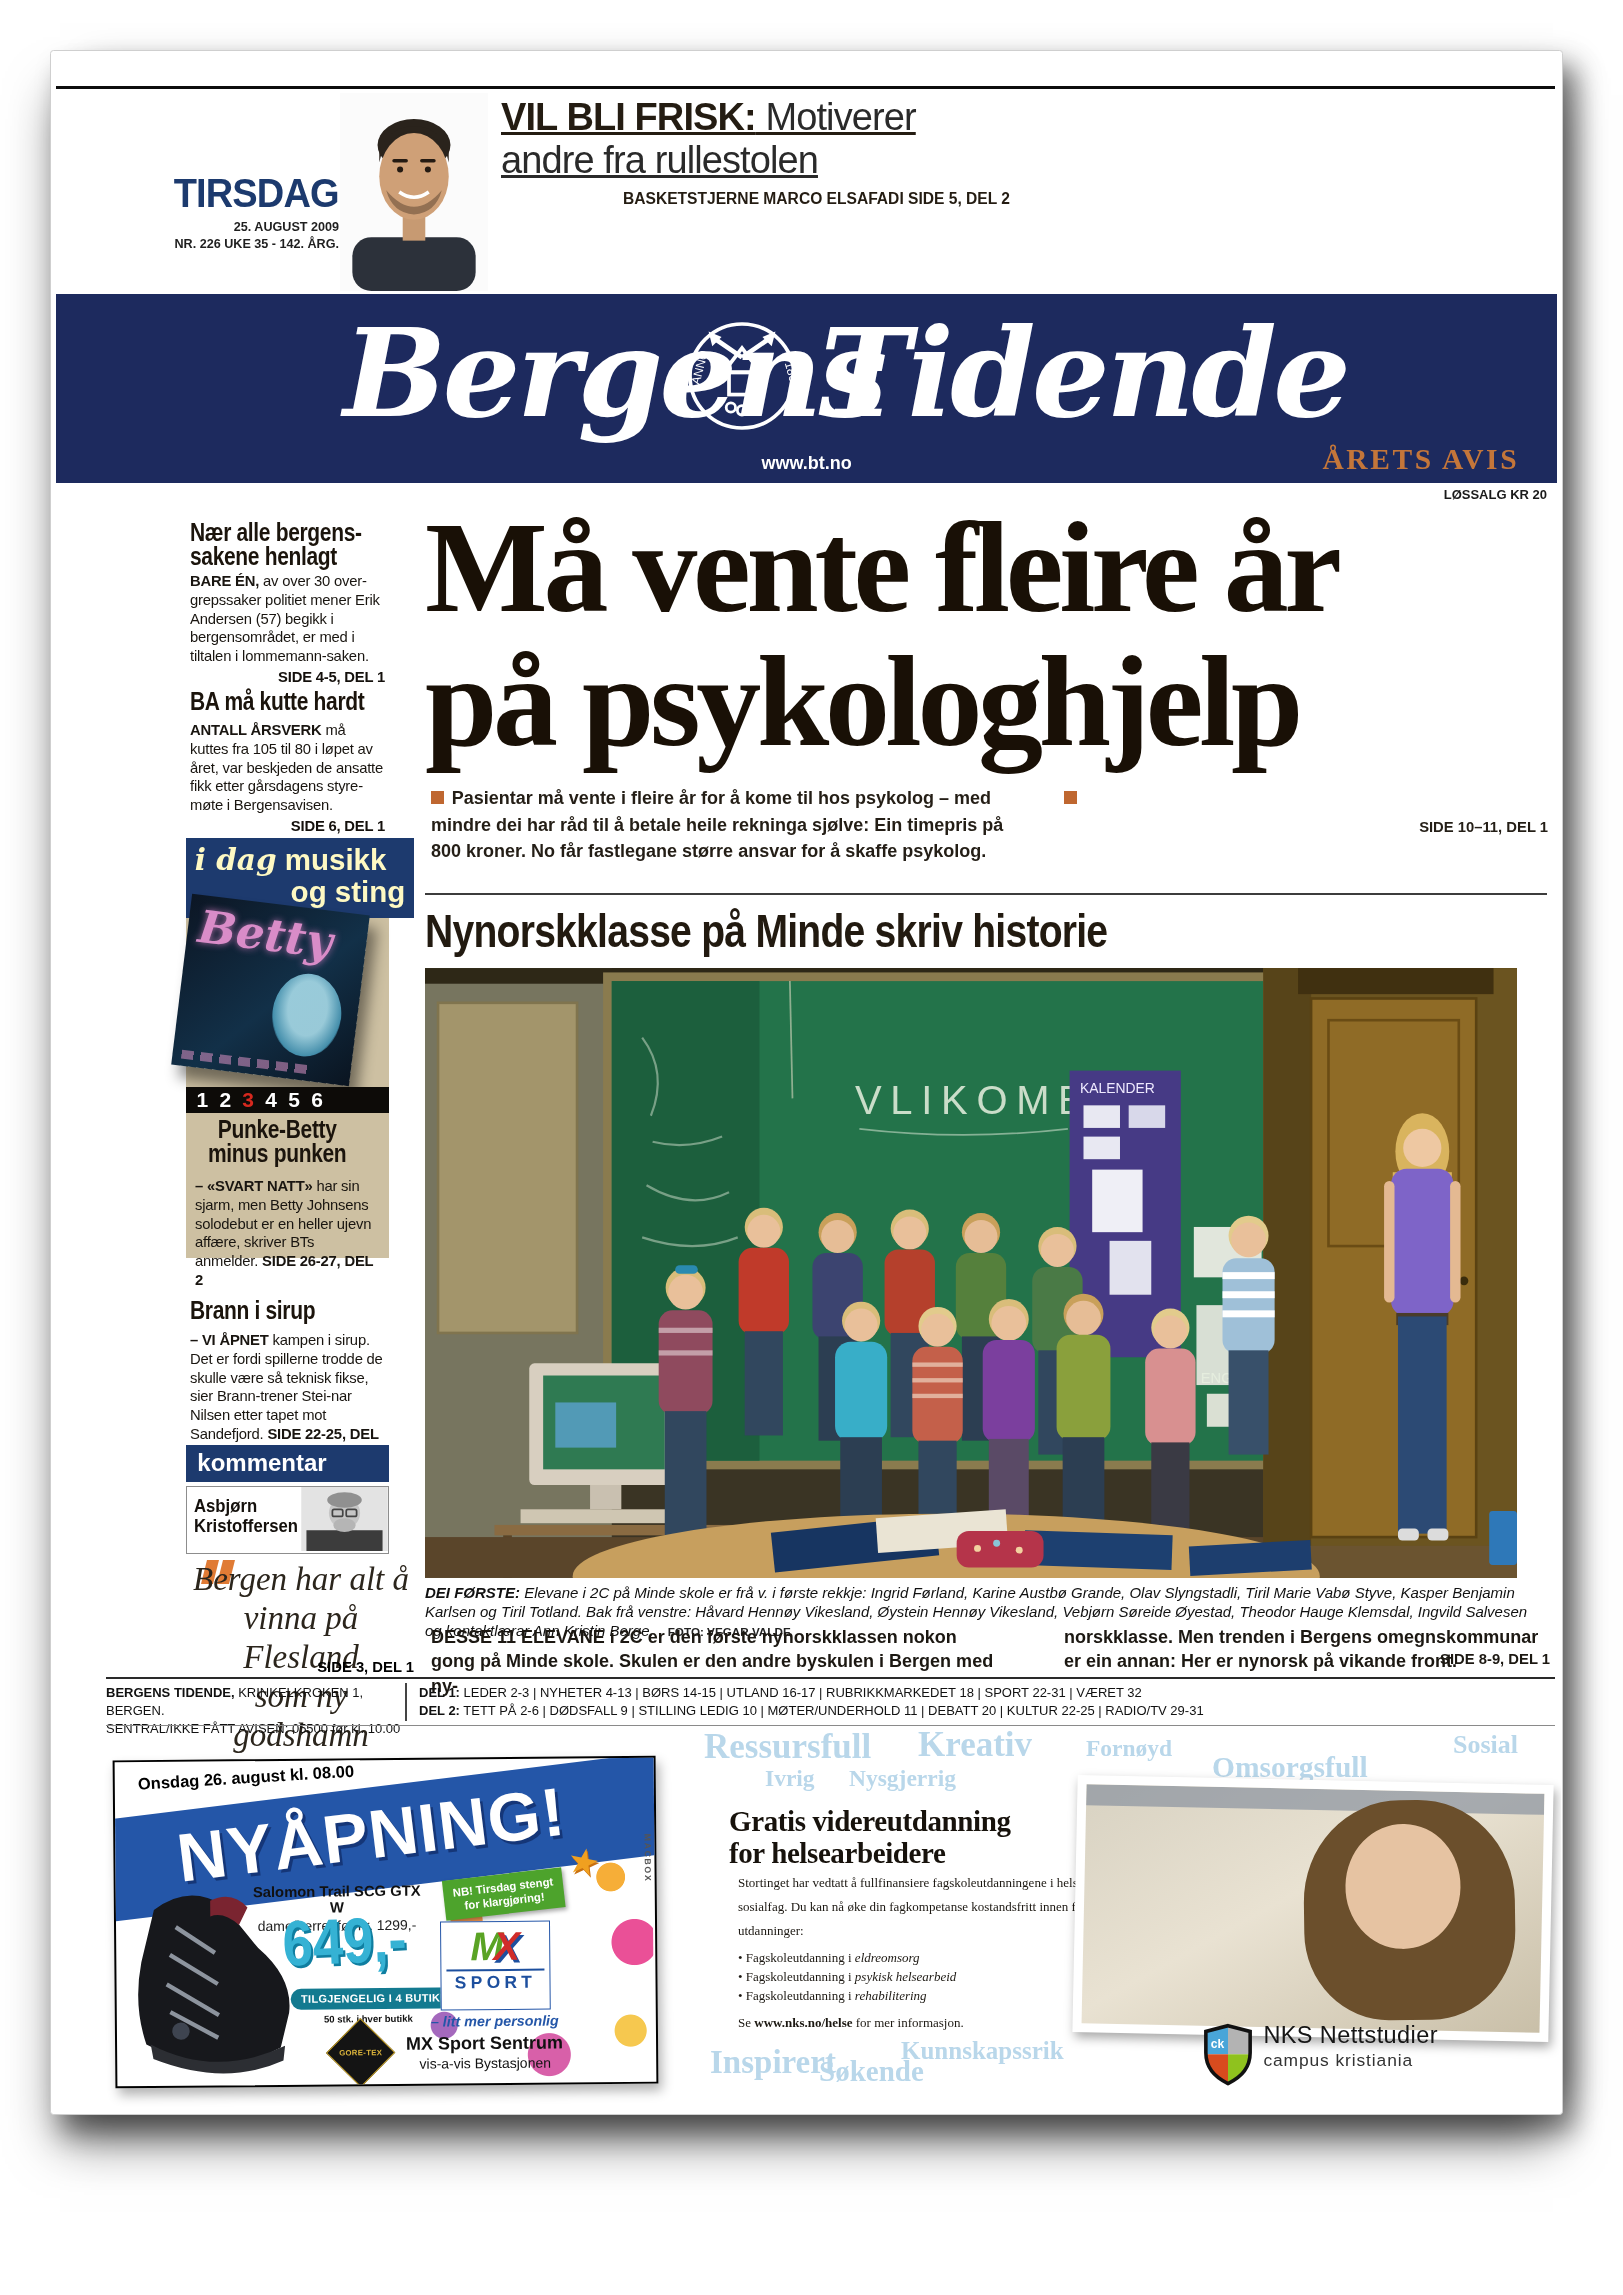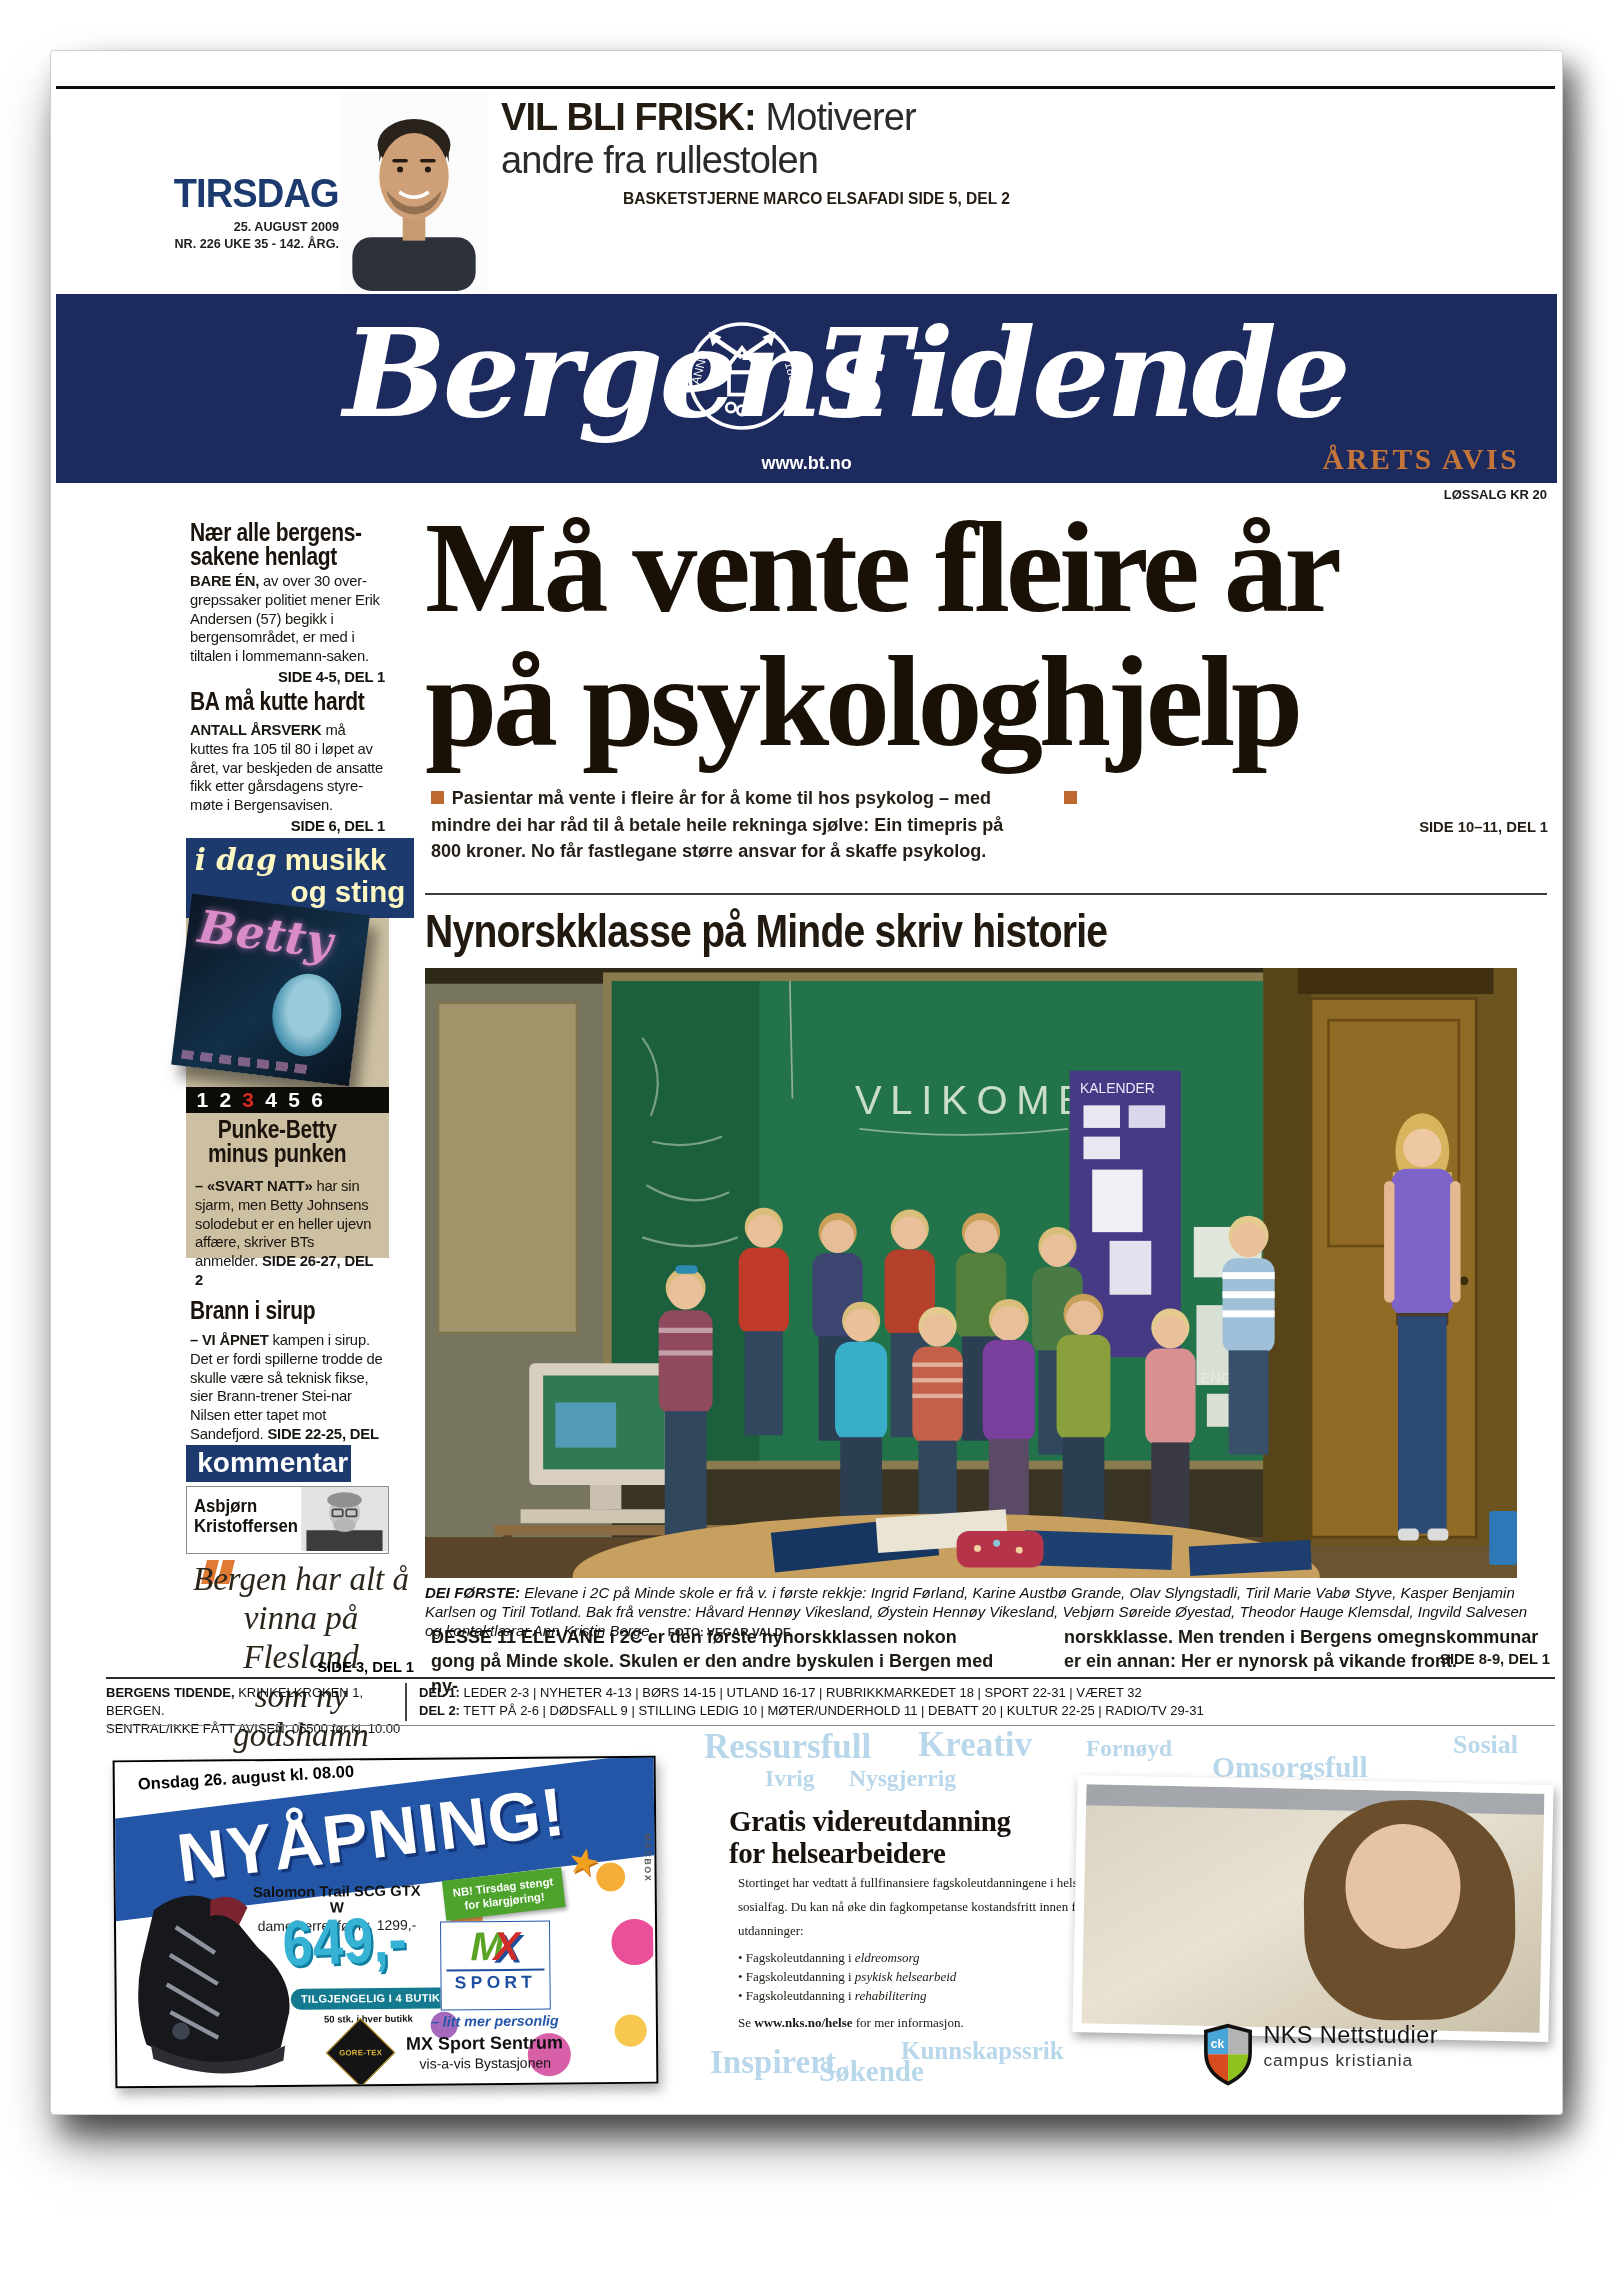--- a/index.html
+++ b/index.html
@@ -9,21 +9,21 @@
   #page{position:absolute;left:50px;top:50px;width:1511px;height:2063px;background:#fff;
     border:0.9px solid #cfcfcf;border-radius:3.5px;
     box-shadow:12px 17.4px 26px rgba(0,0,0,.40),0 35px 48px -10.4px rgba(0,0,0,.55),24px 0 35px -15.6px rgba(0,0,0,.30);}
   
   #topRule{left:5.2px;top:35px;width:1499px;height:2.6px;background:#0d0d0d;}
   #dayBlock{left:52px;top:120px;width:236px;text-align:right;color:#1c3a6e;}
   #dayName{font-size:40px;font-weight:900;letter-spacing:-0.9px;display:inline-block;transform:scaleX(.95);transform-origin:100% 0;}
   #dayDate,#dayIssue{font-size:12.6px;font-weight:700;color:#1f1f1f;margin-top:3.5px;}
   #manPhoto{left:289px;top:42px;width:148px;height:198px;}
   #teaser{left:450px;top:45px;width:538px;color:#241c12;}
-  .tzline{font-size:38px;line-height:1.12;letter-spacing:-0.9px;}
+  .tzline{font-size:38px;line-height:1.12;letter-spacing:-0.9px;text-decoration:underline;}
   .tzbold{font-weight:900;}
   .tzlight{font-weight:400;color:#2a2a2a;}
   #teaserKicker{font-size:15.6px;font-weight:900;margin-top:8.7px;margin-left:122px;color:#241c12;}
   
   #masthead{left:5.2px;top:243px;width:1501px;height:189px;background:#1d2a5e;overflow:hidden;}
   .brand{position:absolute;top:7px;font-family:"DejaVu Serif",serif;font-style:italic;font-weight:900;
     font-size:122px;color:#fff;letter-spacing:-3.5px;}
   #brandL{left:287px;} #brandR{left:764px;}
   #crest{left:621px;top:17.4px;width:130px;height:130px;}
   #btUrl{left:0;right:0;bottom:8.7px;text-align:center;color:#fff;font-size:18px;font-weight:700;}
@@ -54,22 +54,22 @@
   #albumScrib{position:absolute;left:8.7px;bottom:7px;width:130px;height:8.7px;
     background:repeating-linear-gradient(90deg,#c888b8 0 12px,transparent 12px 19px);opacity:.6;}
   #rating{left:135px;top:1036px;width:203px;height:26px;background:#0d0b08;color:#fff;
     display:flex;align-items:center;padding-left:10.4px;box-sizing:border-box;}
   .rnum{font-size:21px;font-weight:900;margin-right:11.3px;}
   .ractive{color:#d6281e;}
   #revH{left:144px;top:1067px;width:191px;text-align:center;}
   #revB{left:144px;top:1126px;width:186px;}
   #s3h{left:139px;top:1248px;width:226px;}
   #s3b{left:139px;top:1280px;width:195px;}
-  #kbar{left:135px;top:1394px;width:165px;height:37px;background:#1d3a6e;color:#fff;
-    font-size:28px;font-weight:900;line-height:36px;padding-left:11.3px;box-sizing:border-box;}
+  #kbar{left:135px;top:1394px;width:203px;height:37px;background:#1d3a6e;color:#fff;
+    font-size:24px;font-weight:900;line-height:36px;padding-left:11.3px;box-sizing:border-box;}
   #cbox{left:135px;top:1435px;width:203px;height:68px;background:#fff;border:1.7px solid #8d8d8d;box-sizing:border-box;}
   #cname{position:absolute;left:7px;top:8.7px;font-size:19px;font-weight:900;line-height:1.08;
     display:inline-block;transform:scaleX(.88);transform-origin:0 0;color:#14100c;}
   #cphoto{position:absolute;right:0;top:0;width:87px;height:64px;}
   #qmarks{left:153px;top:1509px;}
   .qbar{display:inline-block;width:12px;height:24px;background:#e07b35;transform:skewX(-14deg);margin-right:3.5px;}
   #quote{left:137px;top:1509px;width:226px;text-align:center;font-family:"Liberation Serif",serif;
     font-style:italic;font-size:33px;line-height:1.18;color:#2b251c;}
   #quoteRef{left:146px;top:1608px;width:217px;text-align:right;font-size:14.8px;font-weight:900;}
   

